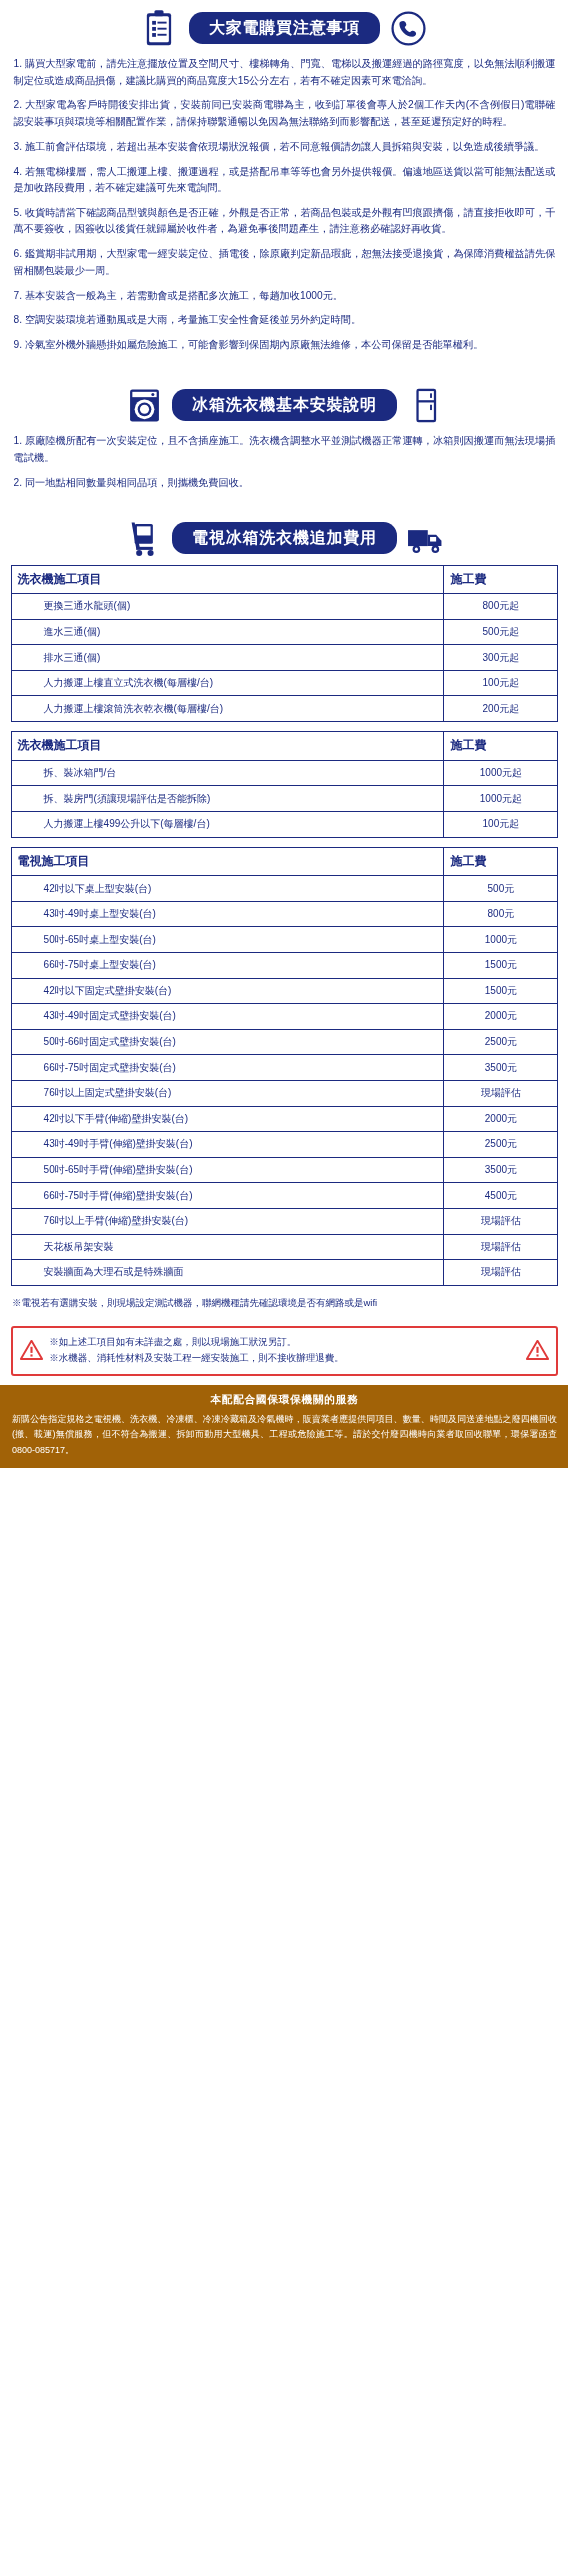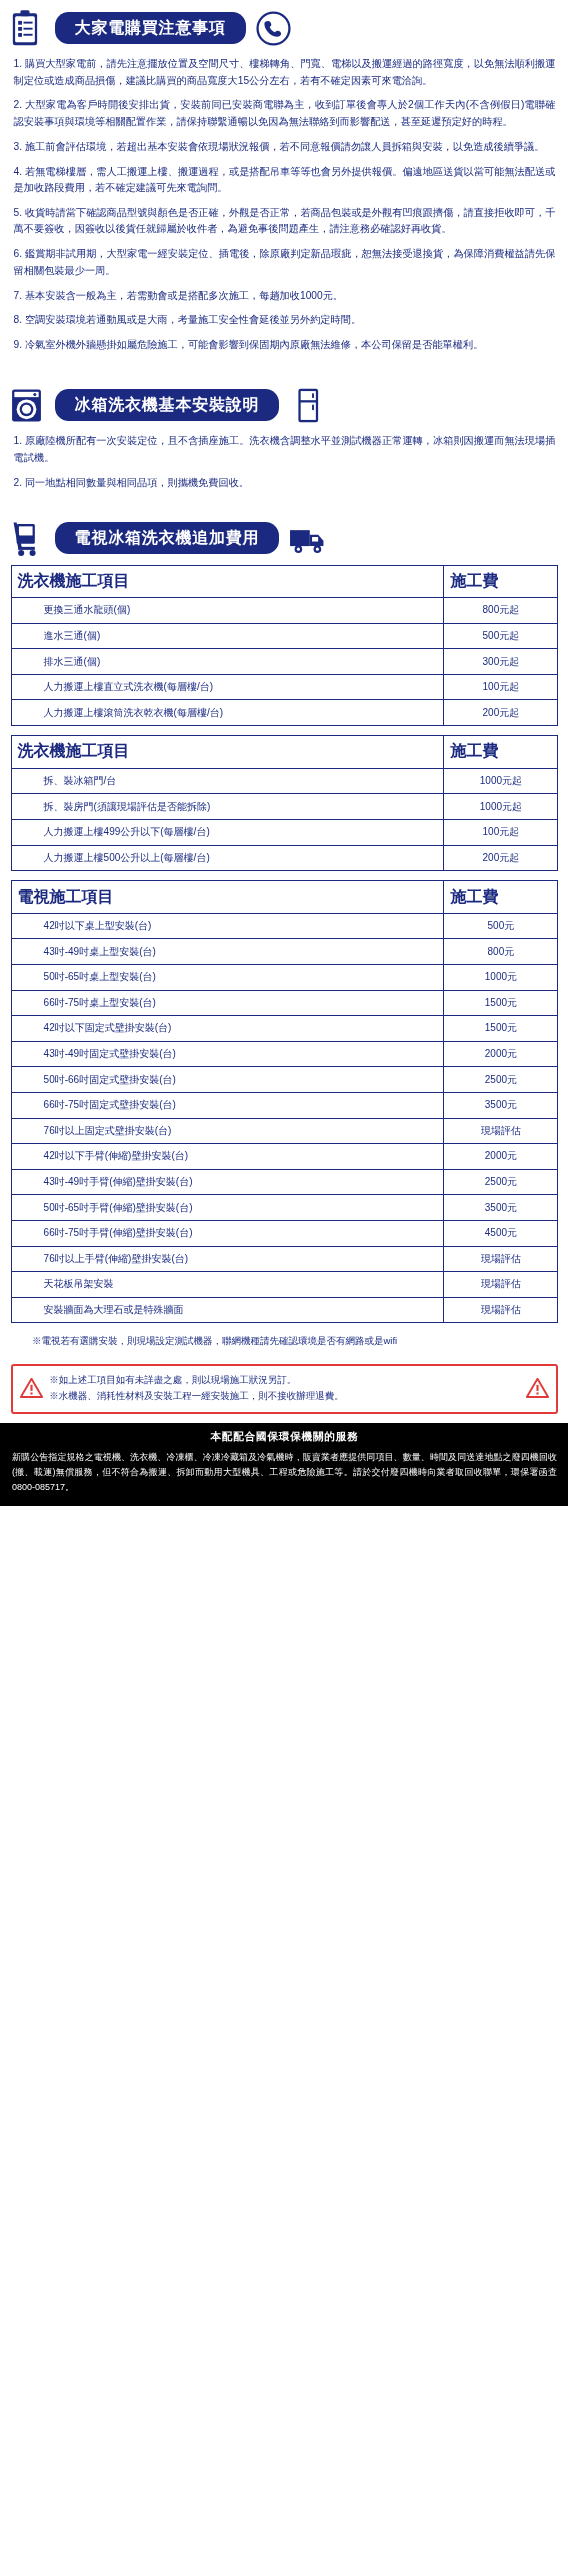--- a/index.html
+++ b/index.html
@@ -9,20 +9,21 @@
     font-family: "Liberation Sans", sans-serif;
     background: #ffffff;
     color: #1b1b6b;
   }
   .page { width: 569px; padding: 0 0 7.6px 0; }
 
   
   .sec-head {
     display: flex;
     align-items: center;
+    justify-content: center;
     gap: 7.6px;
     padding: 7.6px 6px 4.5px 6px;
   }
   .sec-title {
     background: #1b2a80;
     color: #ffffff;
     font-size: 16px;
     font-weight: bold;
     letter-spacing: 0.8px;
     border-radius: 13.6px;
@@ -52,29 +53,29 @@
     font-size: 10px;
   }
   table.price th, table.price td {
     border: 0.8px solid #1b2a80;
     padding: 5.3px 6px;
     color: #1b2a80;
   }
   table.price thead th {
     background: #ffffff;
     font-weight: bold;
-    font-size: 16px;
+    font-size: 12px;
   }
   table.price thead th.col-item { text-align: left; }
   table.price thead th.col-fee { text-align: left; width: 114px; }
   table.price td.item { text-align: left; padding-left: 32px; }
   table.price td.fee { text-align: center; }
 
   
-  .note-block { padding: 3px 12px 7.6px 12px; margin-left: 20px; }
+  .note-block { padding: 3px 12px 7.6px 12px; }
   .note-line {
     font-size: 9.5px;
     line-height: 1.55;
     color: #1b2a80;
   }
 
   
   .warn-box {
     margin: 7.6px 10.6px 9px 10.6px;
     border: 2.3px solid #e03a3a;
@@ -91,21 +92,21 @@
   .warn-tri svg { width: 100%; height: 100%; display:block; }
   .warn-lines { flex: 1 1 auto; }
   .warn-text {
     font-size: 9.5px;
     line-height: 1.7;
     color: #1b2a80;
   }
 
   
   .footer {
-    background: #000000;
+    background: #a16207;
     color: #ffffff;
     padding: 7.6px 12px 10.6px 12px;
   }
   .footer-title {
     text-align: center;
     font-size: 10.6px;
     font-weight: bold;
     letter-spacing: 0.8px;
     margin-bottom: 5.3px;
   }
@@ -259,24 +260,20 @@
           <td class="item">拆、裝冰箱門/台</td>
           <td class="fee">1000元起</td>
         </tr>
         <tr>
           <td class="item">拆、裝房門(須讓現場評估是否能拆除)</td>
           <td class="fee">1000元起</td>
         </tr>
         <tr>
           <td class="item">人力搬運上樓499公升以下(每層樓/台)</td>
           <td class="fee">100元起</td>
-        </tr>
-        <tr>
-          <td class="item">人力搬運上樓500公升以上(每層樓/台)</td>
-          <td class="fee">200元起</td>
         </tr>
       </tbody>
     </table>
   </div>
 
   <div class="table-wrap">
     <table class="price">
       <thead>
         <tr>
           <th class="col-item">電視施工項目</th>

